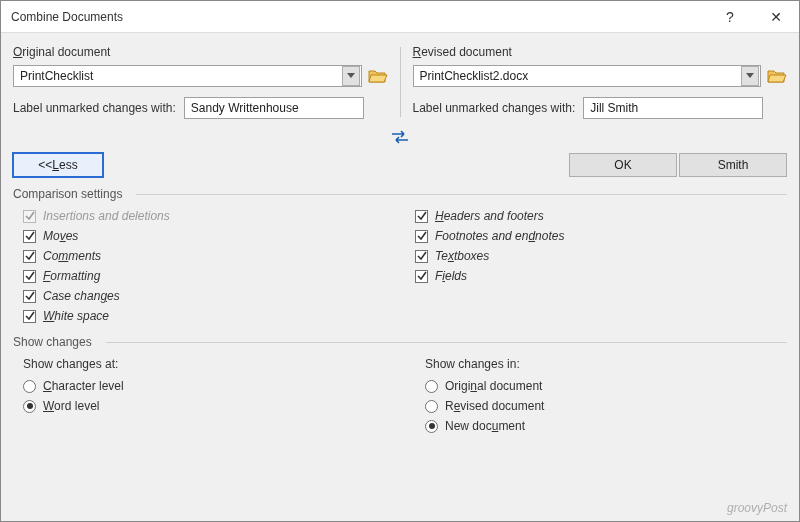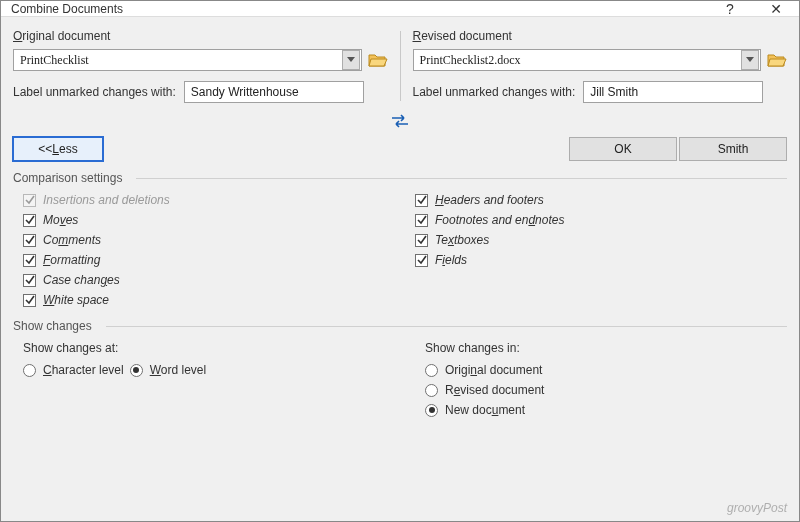--- a/index.html
+++ b/index.html
@@ -14,21 +14,21 @@
   }
   .window {
     width: 800px;
     height: 522px;
     background: #f0f0f0;
     border: 1px solid #888;
     display: flex;
     flex-direction: column;
   }
   .titlebar {
-    height: 16px;
+    height: 32px;
     background: #fff;
     display: flex;
     align-items: center;
     padding: 0 0 0 10px;
     border-bottom: 1px solid #ddd;
   }
   .titlebar .title { flex: 1; font-size: 12px; color: #333; }
   .titlebar .tbtn {
     width: 46px;
     height: 32px;
@@ -72,21 +72,20 @@
     align-items: center;
     gap: 6px;
   }
   .combo {
     flex: 1;
     height: 22px;
     background: #fff;
     border: 1px solid #a0a0a0;
     display: flex;
     align-items: center;
-    font-family: Liberation Serif, serif;
   }
   .combo .ctext { flex: 1; padding: 0 6px; font-size: 12px; color: #222; }
   .combo .cbtn {
     width: 18px;
     height: 20px;
     margin: 1px;
     background: #e1e1e1;
     border: 1px solid #adadad;
     display: flex;
     align-items: center;
@@ -394,21 +393,21 @@
     </div>
 
     <div class="section-header">
       <span>Show changes</span>
       <div class="rule"></div>
     </div>
 
     <div class="show-row">
       <div class="show-col">
         <div class="sub-label">Show changes at:</div>
-        <div id="radios-at" style="display: flex; flex-direction: row; gap: 6px;">
+        <div id="radios-at" style="display: flex; flex-direction: column; gap: 6px;">
             <div class="radio">
               <div class="rcircle"></div>
               <span><span class="ul">C</span>haracter level</span>
             </div>
             <div class="radio">
               <div class="rcircle">
                 <div class="rdot"></div>
               </div>
               <span><span class="ul">W</span>ord level</span>
             </div>

